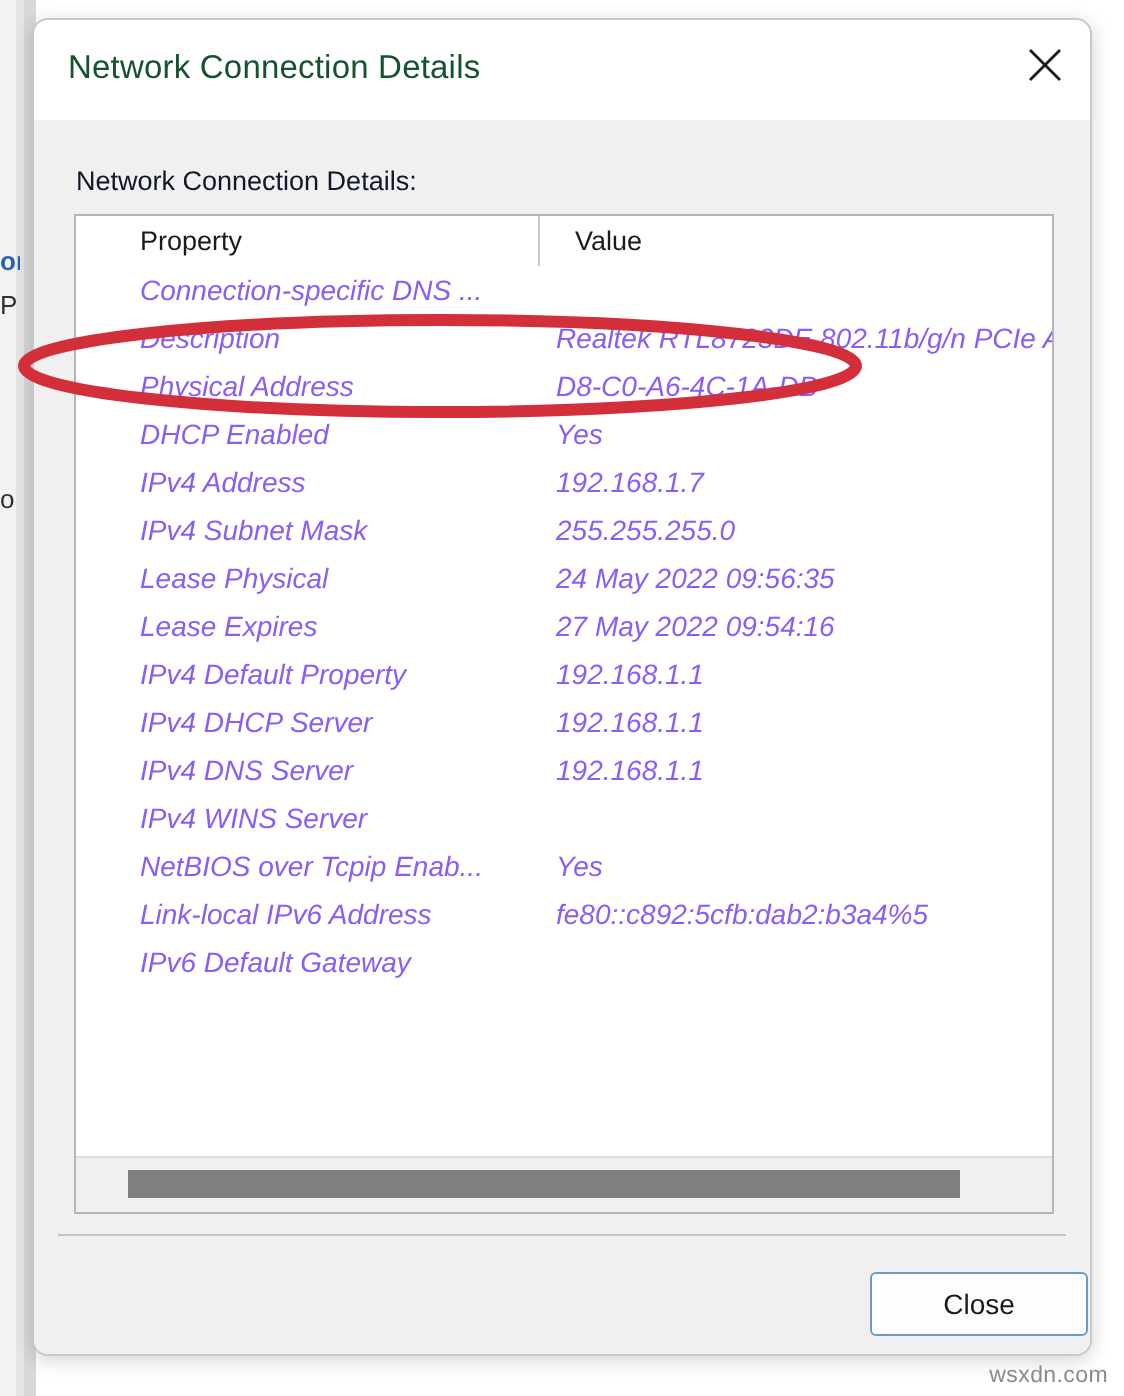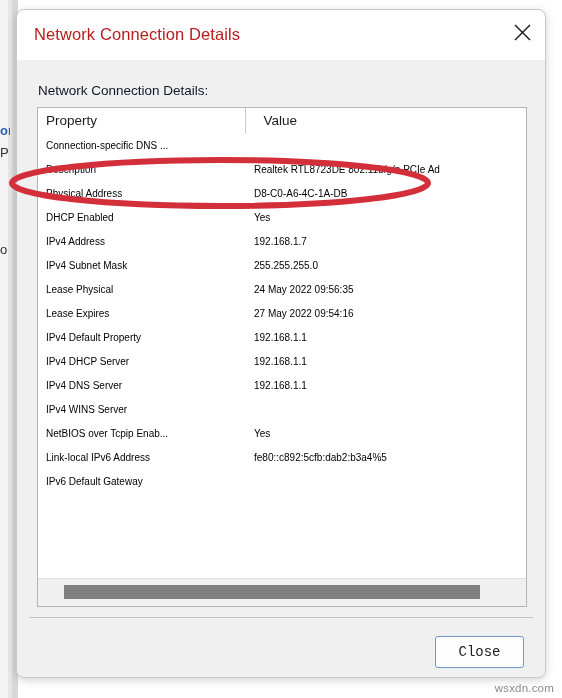--- a/index.html
+++ b/index.html
@@ -65,21 +65,21 @@
     height: 50px;
     background: #ffffff;
     border-top-left-radius: 7px;
     border-top-right-radius: 7px;
   }
   #dialog-title {
     position: absolute;
     left: 17px;
     top: 15px;
     font-size: 16.5px;
-    color: #b91c1c;
+    color: #14532d;
     letter-spacing: 0.1px;
     white-space: nowrap;
   }
   #close-x-button {
     position: absolute;
     right: 0px;
     top: 0px;
     width: 46px;
     height: 44px;
     display: flex;
@@ -125,46 +125,48 @@
     left: 0;
     top: 0;
     right: 0;
     bottom: 27px;
     overflow: hidden;
   }
   #details-table {
     width: 100%;
     border-collapse: collapse;
     table-layout: fixed;
+    margin-left: 24px;
   }
   #details-table col.col-prop  { width: 207px; }
   #details-table col.col-value { width: 283px; }
 
   #details-table th {
     text-align: left;
     font-weight: normal;
     font-size: 13.5px;
     color: #1b1b1b;
     height: 25px;
     padding: 0 0 0 8px;
     vertical-align: middle;
     white-space: nowrap;
   }
   #details-table th.value-head {
     border-left: 1px solid #c9c9c9;
     padding-left: 18px;
   }
   #details-table td {
-    font-size: 10px;
-    color: #000000;
+    font-size: 14px;
+    color: #8b5cf6;
     height: 24px;
     padding: 0 0 0 8px;
     vertical-align: middle;
     white-space: nowrap;
     overflow: hidden;
+    font-style: italic;
   }
   #details-table td.value-cell {
     padding-left: 9px;
   }
 
   
   #h-scrollbar {
     position: absolute;
     left: 0;
     right: 0;
@@ -199,27 +201,27 @@
     left: 12px;
     right: 12px;
     top: 557px;
     height: 1px;
     background: #c4c4c4;
   }
   #close-button {
     position: absolute;
     left: 418px;
     top: 576px;
-    width: 89px;
+    width: 109px;
     height: 32px;
     background: #fdfdfd;
     border: 1px solid #6b9bc6;
     border-radius: 3px;
     box-shadow: 0 0 0 1px #ffffff inset;
-    font-family: Liberation Mono, monospace;
+    font-family: Liberation Sans, sans-serif;
     font-size: 14px;
     color: #1b1b1b;
     cursor: pointer;
     padding: 0;
   }
 
   
   #annotation-ellipse {
     position: absolute;
     left: 8px;

